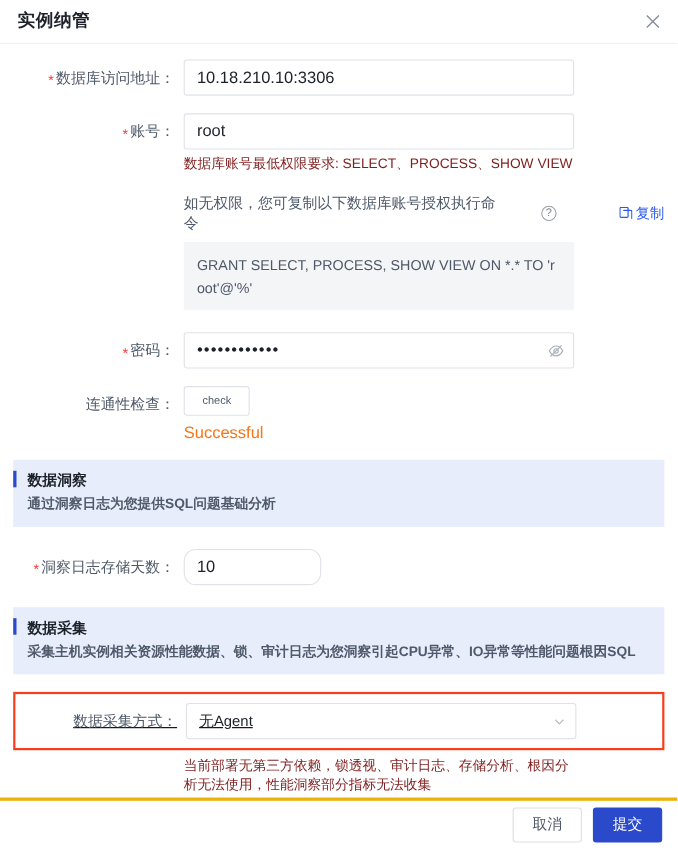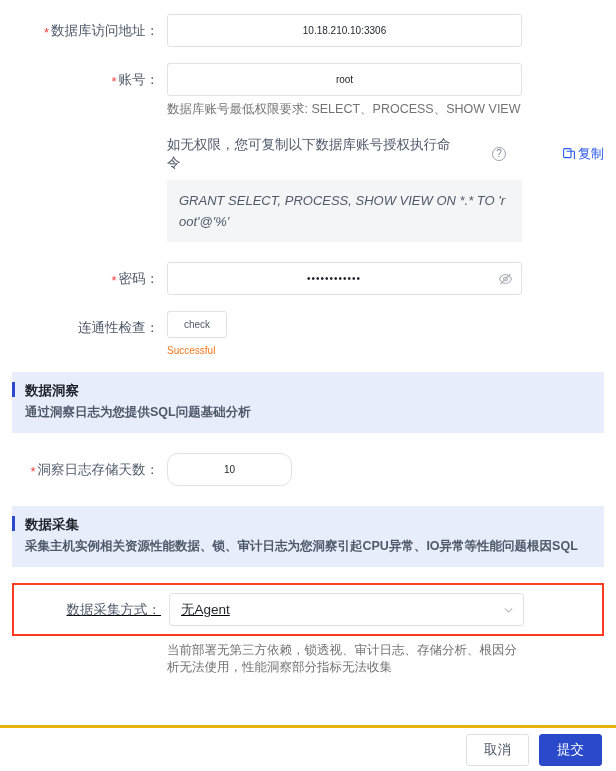--- a/index.html
+++ b/index.html
@@ -81,43 +81,42 @@
     flex: 1 1 auto;
     min-width: 0;
   }
 
   .text-input {
     width: 355px;
     height: 33px;
     border: 1px solid #e0e2e7;
     border-radius: 3px;
     background: #fff;
-    font-size: 10px;
+    font-size: 15px;
     color: #1d2129;
     padding: 0 11px;
     outline: none;
     font-family: "Liberation Sans", "DejaVu Sans", sans-serif;
-    text-align: center;
   }
   .text-input.small { width: 125px; border-radius: 11px; }
 
   .pwd-wrap { position: relative; width: 355px; }
   .pwd-wrap .text-input { width: 355px; padding-right: 32px; letter-spacing: 1px; }
   .eye-icon {
     position: absolute;
     right: 9px; top: 50%;
     transform: translateY(-50%);
     color: #a9aeb8;
     cursor: pointer;
     line-height: 0;
   }
 
   .hint-text {
     font-size: 12.5px;
-    color: #737373;
+    color: #7f1d1d;
     line-height: 17px;
     margin-top: 5px;
   }
 
   .grant-line {
     display: flex;
     align-items: center;
     font-size: 13.5px;
     color: #4e5969;
     margin-top: 18px;
@@ -148,37 +147,36 @@
   .copy-link svg { margin-right: 3px; }
 
   .code-box {
     width: 355px;
     background: #f4f5f7;
     color: #4e5969;
     font-size: 13px;
     line-height: 21px;
     padding: 10px 12px;
     word-break: break-all;
-    font-style: italic;
   }
 
   .check-btn {
     display: inline-block;
     border: 1px solid #e0e2e7;
     border-radius: 3px;
     background: #fff;
     color: #4e5969;
     font-size: 10px;
     padding: 7px 16px;
     cursor: pointer;
     font-family: "Liberation Sans", "DejaVu Sans", sans-serif;
   }
   .status-ok {
     color: #f5761a;
-    font-size: 10px;
+    font-size: 15px;
     margin-top: 7px;
   }
 
   
   .section-banner {
     background: #e8edfb;
     margin: 0 12px;
     padding: 9px 0 11px 13px;
     position: relative;
   }
@@ -270,20 +268,28 @@
     color: #fff;
   }
   .spacer-16 { height: 16px; }
   .spacer-20 { height: 20px; }
 </style>
 </head>
 <body>
 
 <div class="dialog">
 
+  <div class="dlg-header">
+    <div class="dlg-title">实例纳管</div>
+    <div class="close-btn">
+      <svg width="13" height="13" viewBox="0 0 13 13" aria-hidden="true">
+        <path d="M1 1 L12 12 M12 1 L1 12" stroke="#86909c" stroke-width="1.3" fill="none"></path>
+      </svg>
+    </div>
+  </div>
 
   <div class="dlg-body">
 
     <div class="form-row">
       <div class="form-label">
         <span class="req-star">*</span><span>数据库访问地址：</span>
       </div>
       <div class="form-control">
         <input class="text-input" type="text" value="10.18.210.10:3306" style="">
       </div>

